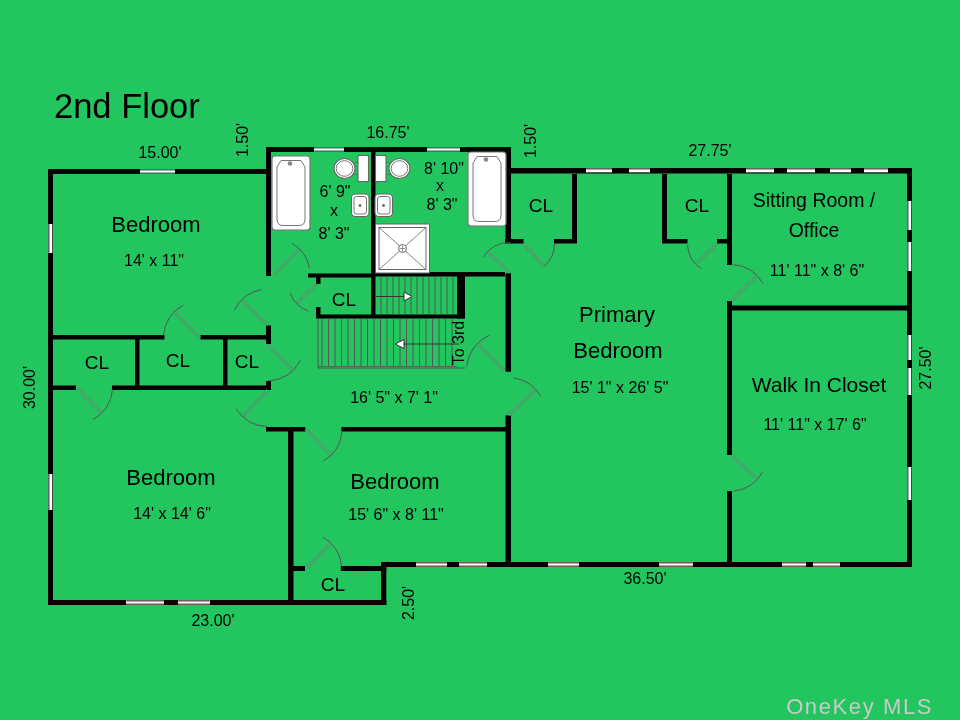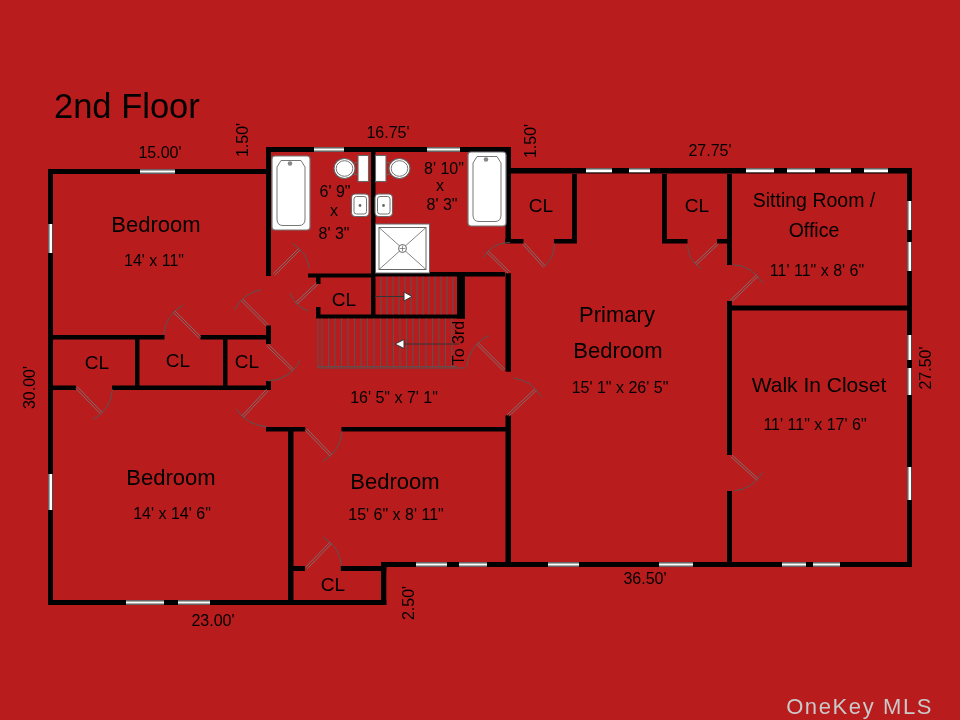--- a/index.html
+++ b/index.html
@@ -1,16 +1,16 @@
 <!DOCTYPE html>
 <html><head>
 <meta charset="utf-8">
 <style>
   html,body{margin:0;padding:0;background:#ffffff;}
-  .page{width:960px;height:720px;position:relative;background:#b91c1c;overflow:hidden;}
+  .page{width:960px;height:720px;position:relative;background:#22c55e;overflow:hidden;}
   svg{position:absolute;top:0;left:0;}
   text{font-family:"Liberation Sans", sans-serif;fill:#000000;}
 </style>
 </head>
 <body>
 <div class="page">
 <svg width="960" height="720" viewBox="0 0 960 720">
 
 <text x="54" y="118" font-size="34.5">2nd Floor</text>
 

